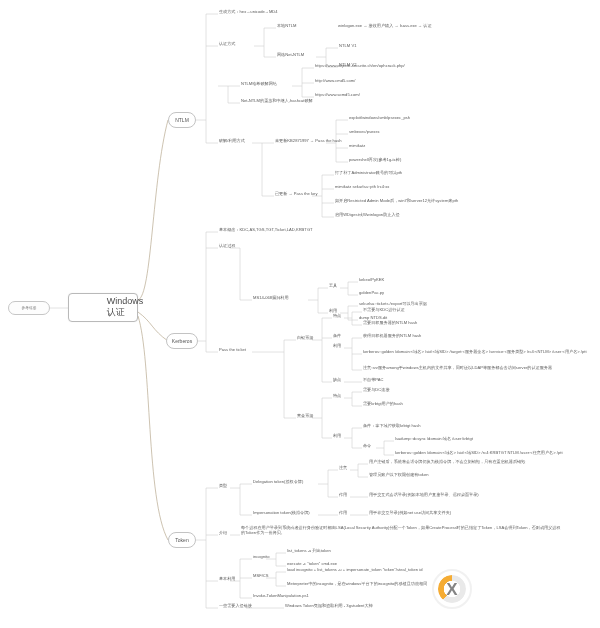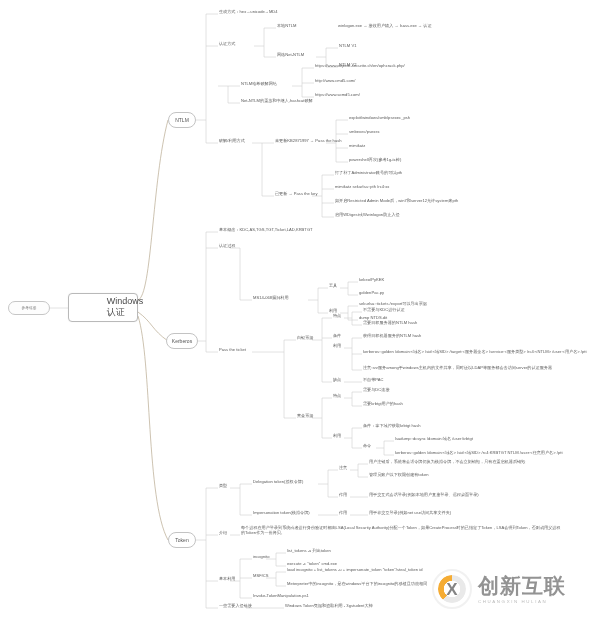--- a/index.html
+++ b/index.html
@@ -369,19 +369,15 @@
   <div class="node" style="left:287px;top:581px;">Meterpreter中的incognito，是在windows平台下的incognito的移植且功能相同</div>
   <div class="node" style="left:253px;top:593px;">Invoke-TokenManipulation.ps1</div>
 
   <div class="node" style="left:219px;top:603px;">一些需要入侵链接</div>
   <div class="node" style="left:285px;top:603px;">Windows Token凭据和盗取利用 - 3gstudent大神</div>
 
   <div class="wm">
     <div class="wm-badge">
       <span class="wm-x">X</span>
     </div>
-    <div class="wm-text">
-      <div class="wm-cn">创新互联</div>
-      <div class="wm-en">CHUANGXIN HULIAN</div>
-    </div>
   </div>
 
 </div>
 
 </body></html>

